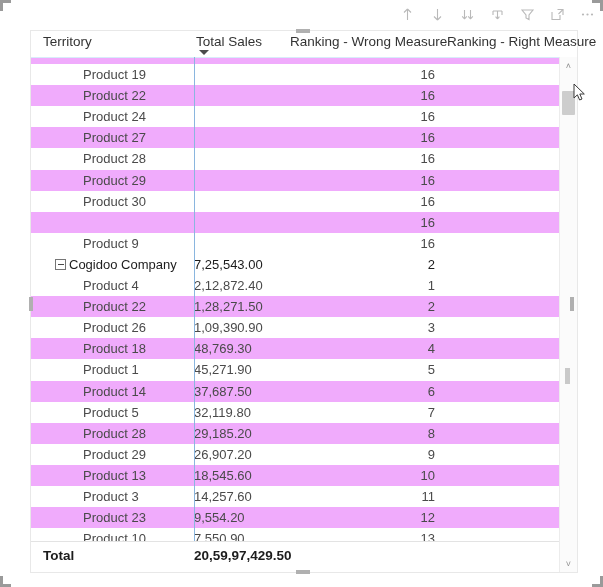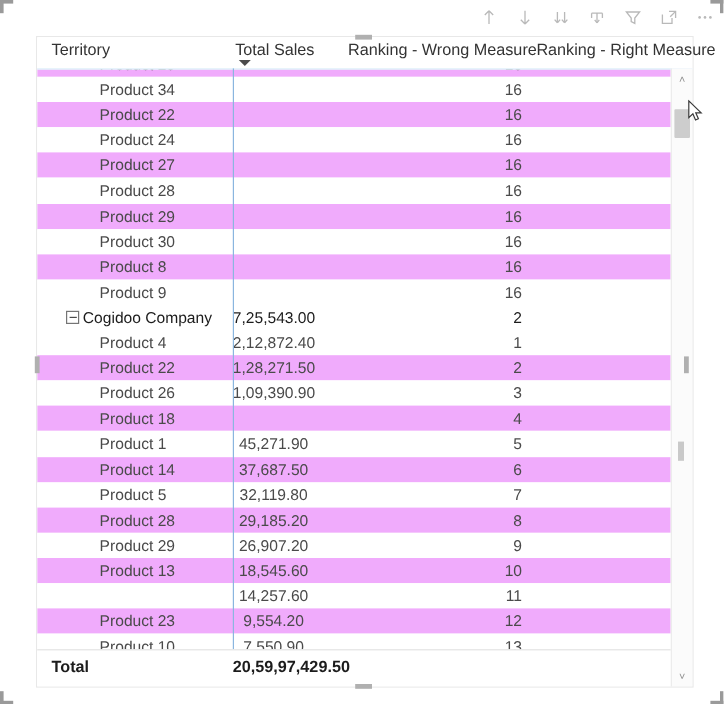--- a/index.html
+++ b/index.html
@@ -78,21 +78,21 @@
   .row {
     position:relative; height:21.1px; line-height:21.1px;
     font-size:13px; color:#4a4a4a; background:#ffffff;
   }
   .row.alt { background:#f0abfc; }
   .row.group { color:#1c1c1c; font-weight:normal; background:#ffffff; }
   .cell { position:absolute; top:0; white-space:nowrap; }
   .c-name  { left:0; width:163px; text-align:left; }
   .c-name span.txt { margin-left:52px; }
   .row.group .c-name span.txt { margin-left:38px; }
-  .c-sales { left:163px; width:80px; text-align:center; padding-right:12px; box-sizing:border-box; }
+  .c-sales { left:163px; width:80px; text-align:left; padding-right:12px; box-sizing:border-box; }
   .c-wrong { left:250px; width:154px; text-align:right; box-sizing:border-box; }
   .c-right { left:410px; width:135px; text-align:right; box-sizing:border-box; }
   .expander {
     position:absolute; left:24px; top:5px; width:11px; height:11px;
     border:1px solid #757575; box-sizing:border-box; background:#fff;
   }
   .expander::before {
     content:""; position:absolute; left:1.5px; top:4px; width:6px; height:1px; background:#4a4a4a;
   }
 
@@ -206,21 +206,21 @@
 
     <div class="body-area">
       <div class="rows" id="rows-container">
           <div class="row alt">
             <div class="cell c-name"><span class="txt">Product 20</span></div>
             <div class="cell c-sales"></div>
             <div class="cell c-wrong">16</div>
             <div class="cell c-right">16</div>
           </div>
           <div class="row">
-            <div class="cell c-name"><span class="txt">Product 34</span></div>
+            <div class="cell c-name"><span class="txt">Product 19</span></div>
             <div class="cell c-sales"></div>
             <div class="cell c-wrong">16</div>
             <div class="cell c-right">16</div>
           </div>
           <div class="row alt">
             <div class="cell c-name"><span class="txt">Product 22</span></div>
             <div class="cell c-sales"></div>
             <div class="cell c-wrong">16</div>
             <div class="cell c-right">16</div>
           </div>
@@ -248,21 +248,20 @@
             <div class="cell c-wrong">16</div>
             <div class="cell c-right">16</div>
           </div>
           <div class="row">
             <div class="cell c-name"><span class="txt">Product 30</span></div>
             <div class="cell c-sales"></div>
             <div class="cell c-wrong">16</div>
             <div class="cell c-right">16</div>
           </div>
           <div class="row alt">
-            <div class="cell c-name"><span class="txt">Product 8</span></div>
             <div class="cell c-sales"></div>
             <div class="cell c-wrong">16</div>
             <div class="cell c-right">16</div>
           </div>
           <div class="row">
             <div class="cell c-name"><span class="txt">Product 9</span></div>
             <div class="cell c-sales"></div>
             <div class="cell c-wrong">16</div>
             <div class="cell c-right">16</div>
           </div>
@@ -286,20 +285,21 @@
             <div class="cell c-right">2</div>
           </div>
           <div class="row">
             <div class="cell c-name"><span class="txt">Product 26</span></div>
             <div class="cell c-sales">1,09,390.90</div>
             <div class="cell c-wrong">3</div>
             <div class="cell c-right">3</div>
           </div>
           <div class="row alt">
             <div class="cell c-name"><span class="txt">Product 18</span></div>
+            <div class="cell c-sales">48,769.30</div>
             <div class="cell c-wrong">4</div>
             <div class="cell c-right">4</div>
           </div>
           <div class="row">
             <div class="cell c-name"><span class="txt">Product 1</span></div>
             <div class="cell c-sales">45,271.90</div>
             <div class="cell c-wrong">5</div>
             <div class="cell c-right">5</div>
           </div>
           <div class="row alt">
@@ -326,20 +326,21 @@
             <div class="cell c-wrong">9</div>
             <div class="cell c-right">9</div>
           </div>
           <div class="row alt">
             <div class="cell c-name"><span class="txt">Product 13</span></div>
             <div class="cell c-sales">18,545.60</div>
             <div class="cell c-wrong">10</div>
             <div class="cell c-right">10</div>
           </div>
           <div class="row">
+            <div class="cell c-name"><span class="txt">Product 3</span></div>
             <div class="cell c-sales">14,257.60</div>
             <div class="cell c-wrong">11</div>
             <div class="cell c-right">11</div>
           </div>
           <div class="row alt">
             <div class="cell c-name"><span class="txt">Product 23</span></div>
             <div class="cell c-sales">9,554.20</div>
             <div class="cell c-wrong">12</div>
             <div class="cell c-right">12</div>
           </div>

